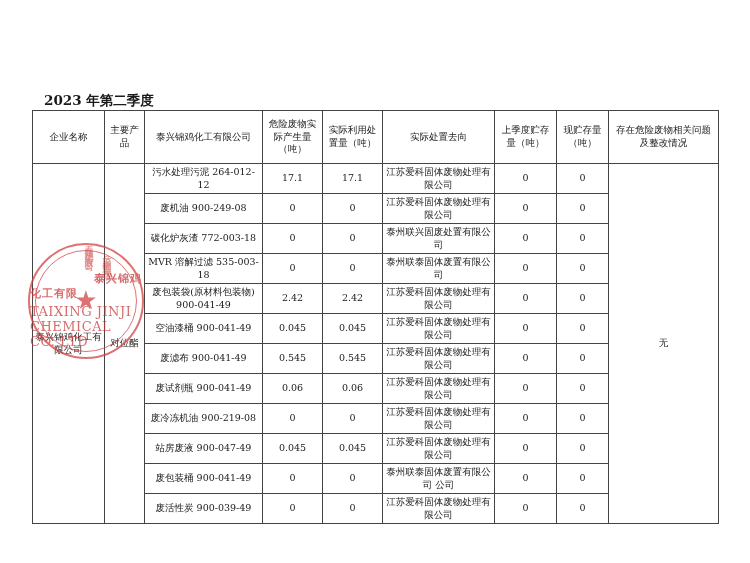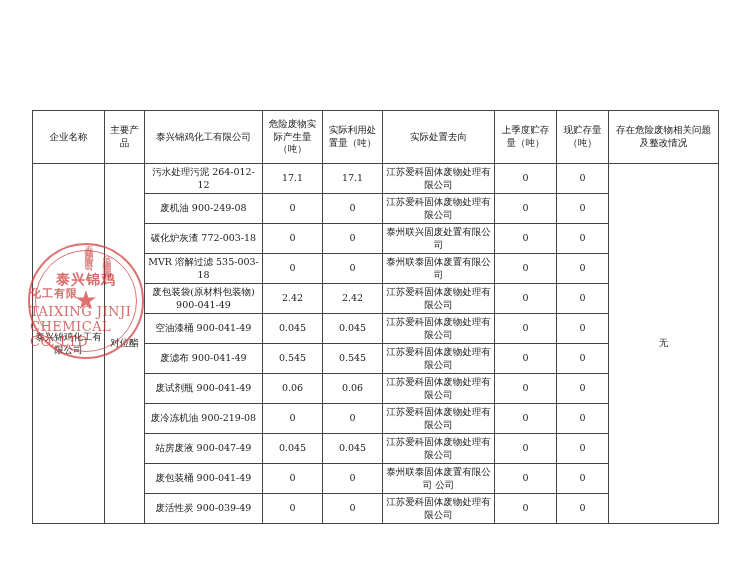--- a/index.html
+++ b/index.html
@@ -107,23 +107,23 @@
     top: 50%;
     transform: translate(-50%,-50%);
     color: #d23b3b;
     font-size: 26px;
     line-height: 1;
   }
   .seal .top-text {
     position: absolute;
     width: 100%;
     top: 26px;
-    text-align: center;
-    color: #c83232;
-    font-size: 14px;
+    text-align: right;
+    color: #c83232;
+    font-size: 11px;
     font-weight: bold;
     font-family: Liberation Mono, monospace;
     letter-spacing: 1px;
   }
   .seal .mid-text {
     position: absolute;
     width: 100%;
     top: 41px;
     color: #c83232;
     font-size: 11px;
@@ -172,20 +172,21 @@
     font-size: 9.5px;
     line-height: 1.5;
   }
 </style>
 </head>
 <body>
 
 <div class="page">
 
 
+  <div class="quarter-line">2023 年第二季度</div>
 
   <table class="main">
     <colgroup>
       <col style="width:72px">
         <col style="width:40px">
         <col style="width:118px">
       <col style="width:60px">
         <col style="width:60px">
         <col style="width:112px">
       <col style="width:62px">

